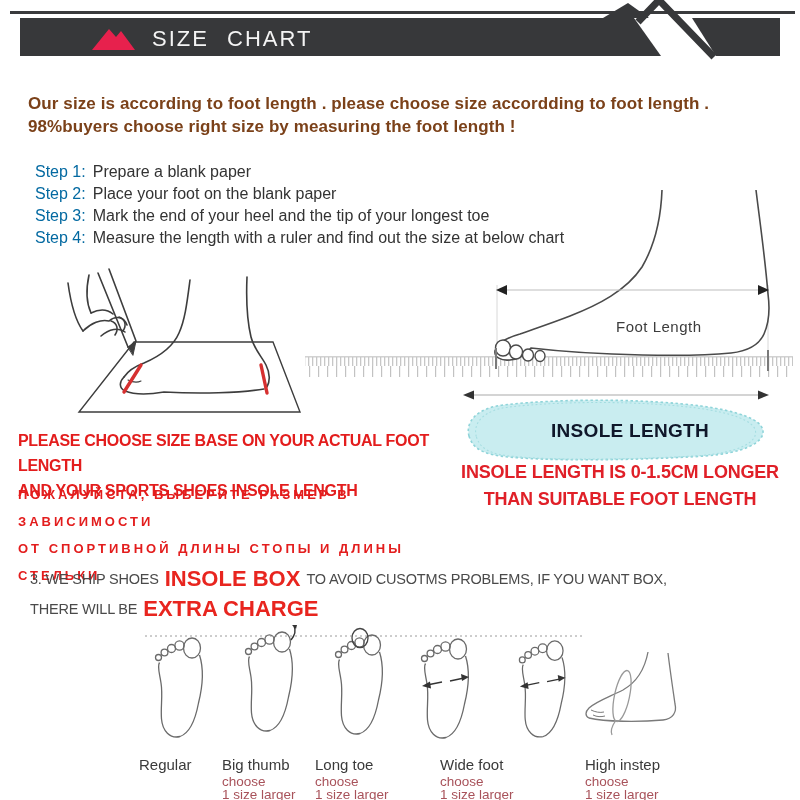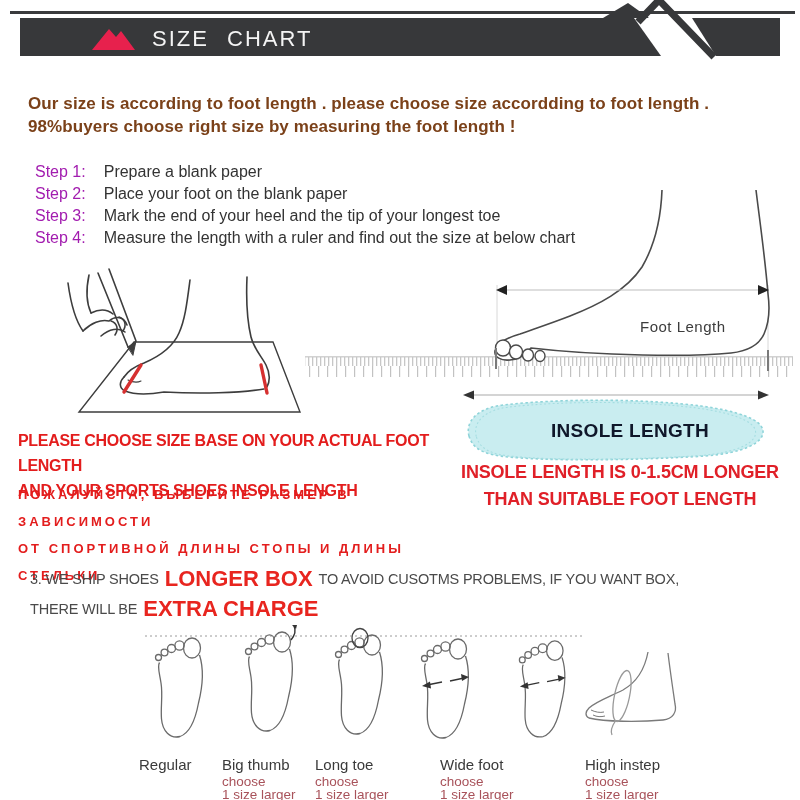--- a/index.html
+++ b/index.html
@@ -10,24 +10,24 @@
   
   .header-title{left:152px;top:26px;font-size:22px;color:#f4f4f4;letter-spacing:2px;
                 word-spacing:10px;font-weight:500;}
 
   
   .intro{left:28px;top:92px;width:752px;font-size:17px;font-weight:bold;color:#7b4119;
          line-height:23px;letter-spacing:0.1px;}
 
   
   .steps{left:35px;top:161px;font-size:16px;line-height:22px;color:#333;}
-  .step-label{color:#a21caf;margin-right:18px;}
-
-  
-  .foot-length-label{left:640px;top:318px;font-size:15px;color:#3c3c3c;letter-spacing:0.5px;}
+  .step-label{color:#0369a1;margin-right:7px;}
+
+  
+  .foot-length-label{left:616px;top:318px;font-size:15px;color:#3c3c3c;letter-spacing:0.5px;}
   .insole-length-label{left:540px;top:420px;width:180px;text-align:center;font-size:19px;
                        font-weight:bold;color:#0f172a;letter-spacing:0.3px;}
 
   
   .left-note-en{left:18px;top:428px;width:430px;font-size:16px;font-weight:bold;color:#e31d1d;
                 line-height:25px;letter-spacing:-0.3px;}
   .left-note-ru{left:18px;top:481px;width:440px;font-size:13px;font-weight:bold;color:#e31d1d;
                 line-height:27px;letter-spacing:3px;}
 
   
@@ -162,21 +162,21 @@
     <div>ПОЖАЛУЙСТА, ВЫБЕРИТЕ РАЗМЕР В ЗАВИСИМОСТИ</div>
     <div>ОТ СПОРТИВНОЙ ДЛИНЫ СТОПЫ И ДЛИНЫ СТЕЛЬКИ</div>
   </div>
 
   <div class="abs right-note">
     <div class="en">INSOLE LENGTH IS 0-1.5CM LONGER</div>
     <div class="en">THAN SUITABLE FOOT LENGTH</div>
   </div>
 
   <div class="abs shipping">
-    <div><span>3. WE SHIP SHOES</span><span class="hl">LONGER BOX</span><span>TO AVOID CUSOTMS PROBLEMS, IF YOU WANT BOX,</span></div>
+    <div><span>3. WE SHIP SHOES</span><span class="hl">INSOLE BOX</span><span>TO AVOID CUSOTMS PROBLEMS, IF YOU WANT BOX,</span></div>
     <div><span>THERE WILL BE</span><span class="hl">EXTRA CHARGE</span></div>
   </div>
 
   <svg class="abs" style="left:130px;top:625px" width="570" height="130" viewBox="0 0 570 130">
     <defs>
       <g id="fp" fill="none" stroke="#6a6a6a" stroke-width="1.3">
         <ellipse cx="40" cy="11" rx="8.5" ry="10"></ellipse>
         <circle cx="27.5" cy="8.5" r="4.6"></circle>
         <circle cx="19.5" cy="11.5" r="4"></circle>
         <circle cx="12.5" cy="15.5" r="3.4"></circle>

